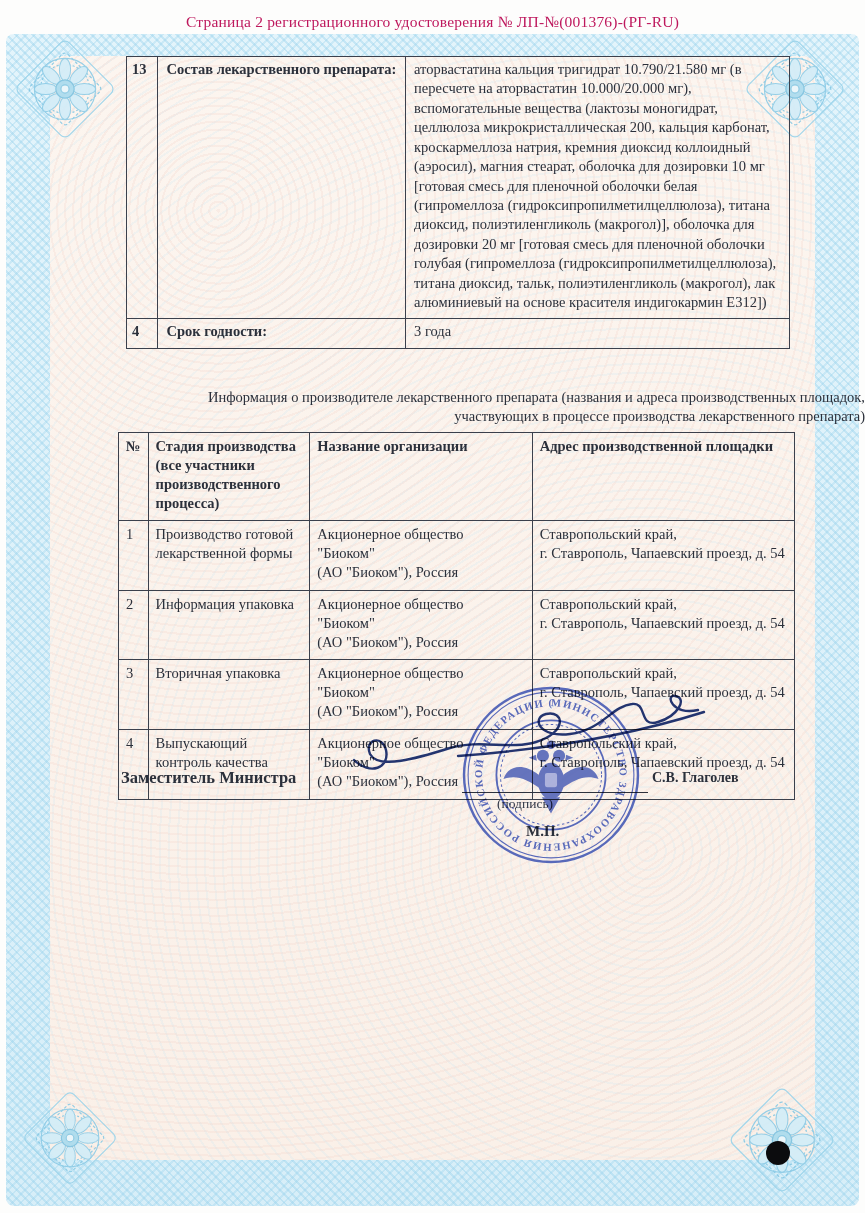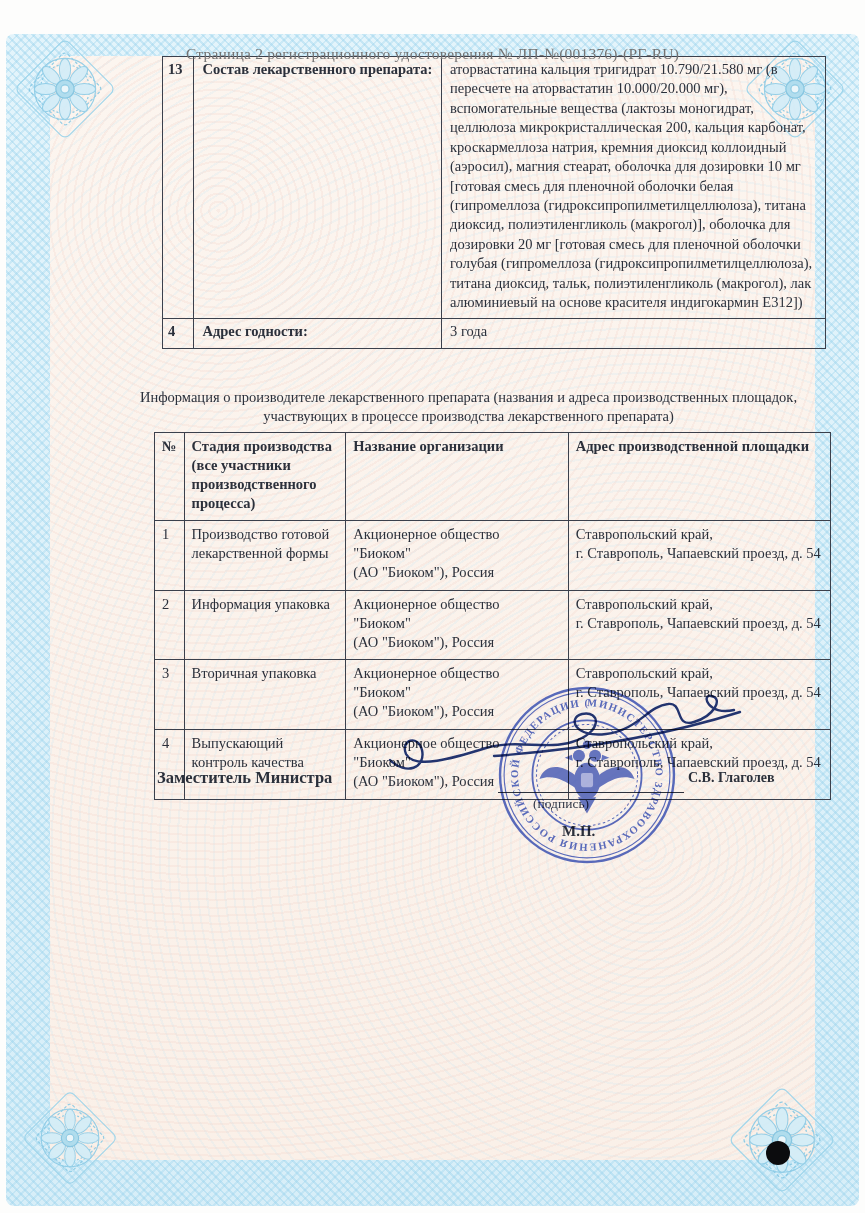--- a/index.html
+++ b/index.html
@@ -8,23 +8,22 @@
     font-family:"Liberation Serif", serif;
     color:#2b303b;
     background:#ffffff;
     position:relative;
     overflow:hidden;
   }
   .page { position:absolute; inset:0; width:865px; height:1213px; background:#fdfdfc; }
 
   .doc-header {
     position:absolute; top:13px; left:0; width:100%;
-    text-align:center; font-size:15.5px; letter-spacing:.2px; color:#737373;
+    text-align:center; font-size:15.5px; letter-spacing:.2px; color:#be185d;
     z-index:4;
-    margin-top:32px;
   }
 
   
   .cert {
     position:absolute; left:6px; top:34px; width:853px; height:1172px;
     background:
       repeating-linear-gradient(45deg, rgba(148,208,235,.38) 0 2px, rgba(255,255,255,0) 2px 6px),
       repeating-linear-gradient(-45deg, rgba(148,208,235,.30) 0 2px, rgba(255,255,255,0) 2px 6px),
       linear-gradient(#e3f4fb,#d7eef8);
     border-radius:8px;
@@ -38,34 +37,34 @@
       linear-gradient(#fcf5ef,#faf0e8);
     border-radius:12px;
   }
 
   .rosette { position:absolute; z-index:2; opacity:.9; }
   .rosette.tl { left:14px;  top:38px;   }
   .rosette.tr { left:744px; top:38px;   }
   .rosette.bl { left:22px;  top:1090px; }
   .rosette.br { left:728px; top:1086px; }
 
-  .content { position:absolute; inset:0; z-index:3;margin-left:36px; }
+  .content { position:absolute; inset:0; z-index:3; }
 
   table { border-collapse:collapse; }
 
   .t1 { position:absolute; left:126px; top:56px; width:664px; font-size:14.5px; }
   .t1 td { border:1.5px solid #3b404c; vertical-align:top; padding:3px 8px 6px 8px; line-height:1.34; }
   .t1 td.num   { width:30px; padding-left:5px; padding-right:2px; font-weight:bold; }
   .t1 td.label { width:236px; font-weight:bold; }
   .t1 td.value { width:366px; white-space:pre-line; }
   .t1 td.value.center { text-align:left; }
 
   .info-title {
     position:absolute; left:0; top:388px; width:865px;
-    text-align:center; font-size:14.5px; line-height:1.28;
+    text-align:right; font-size:14.5px; line-height:1.28;
     white-space:pre-line;
   }
 
   .t2 { position:absolute; left:118px; top:432px; width:677px; font-size:14.5px; }
   .t2 th, .t2 td {
     border:1.5px solid #3b404c; vertical-align:top;
     padding:4px 7px 8px 7px; line-height:1.3; text-align:left;
     white-space:pre-line;
   }
   .t2 th { font-weight:bold; }
@@ -141,21 +140,21 @@
 
     <table class="t1">
       <tbody>
         <tr>
           <td class="num">13</td>
           <td class="label">Состав лекарственного препарата:</td>
           <td class="value">аторвастатина кальция тригидрат 10.790/21.580 мг (в пересчете на аторвастатин 10.000/20.000 мг), вспомогательные вещества (лактозы моногидрат, целлюлоза микрокристаллическая 200, кальция карбонат, кроскармеллоза натрия, кремния диоксид коллоидный (аэросил), магния стеарат, оболочка для дозировки 10 мг [готовая смесь для пленочной оболочки белая (гипромеллоза (гидроксипропилметилцеллюлоза), титана диоксид, полиэтиленгликоль (макрогол)], оболочка для дозировки 20 мг [готовая смесь для пленочной оболочки голубая (гипромеллоза (гидроксипропилметилцеллюлоза), титана диоксид, тальк, полиэтиленгликоль (макрогол), лак алюминиевый на основе красителя индигокармин Е312])</td>
         </tr>
         <tr>
           <td class="num">4</td>
-          <td class="label">Адрес годности:</td>
+          <td class="label">Срок годности:</td>
           <td class="value center">3 года</td>
         </tr>
       </tbody>
     </table>
 
     <div class="info-title">Информация о производителе лекарственного препарата (названия и адреса производственных площадок,
 участвующих в процессе производства лекарственного препарата)</div>
 
     <table class="t2">
       <colgroup>

